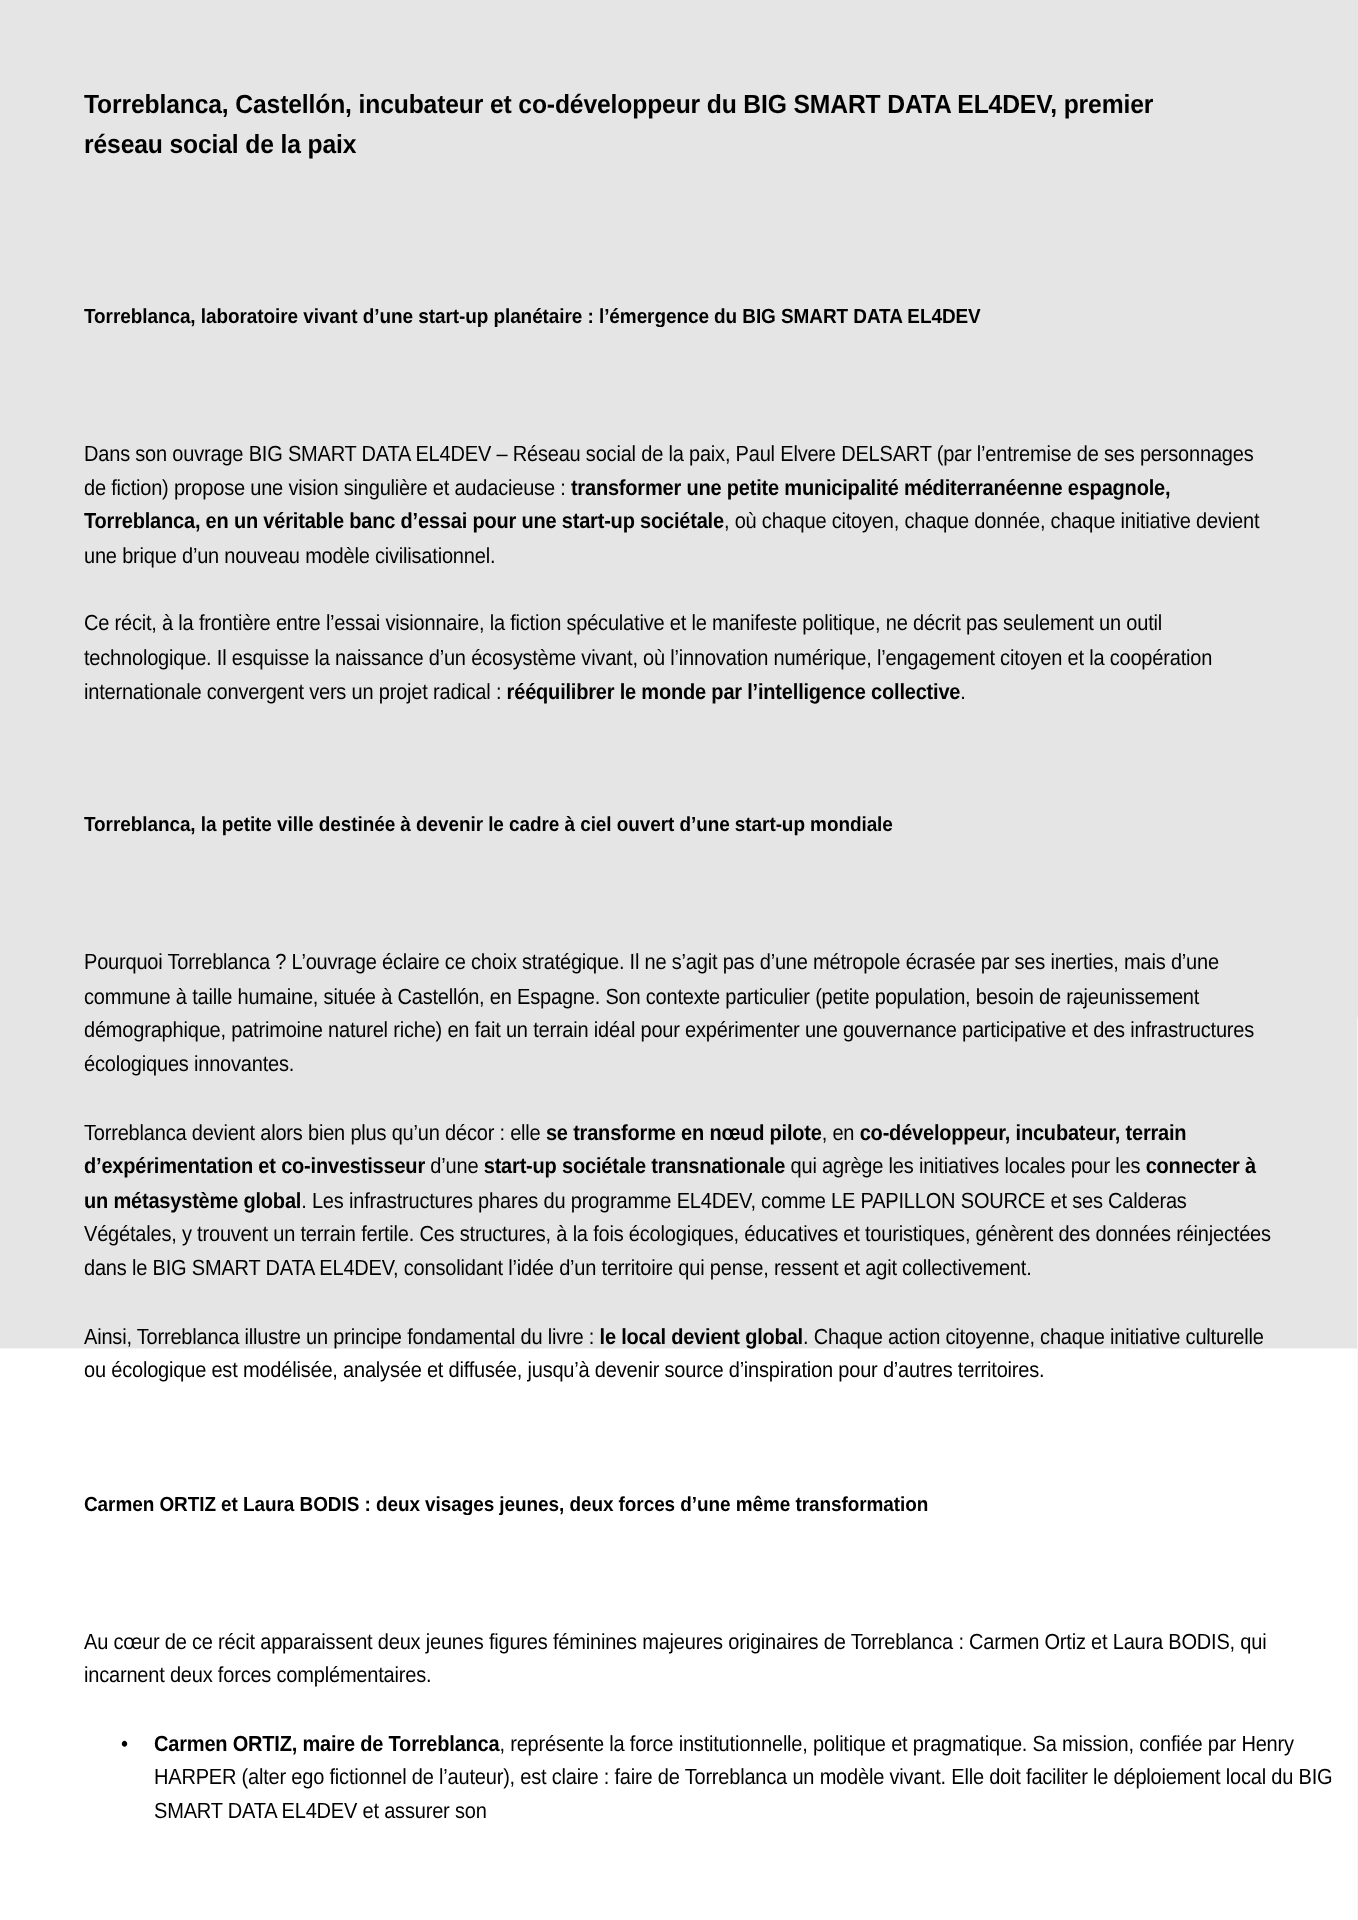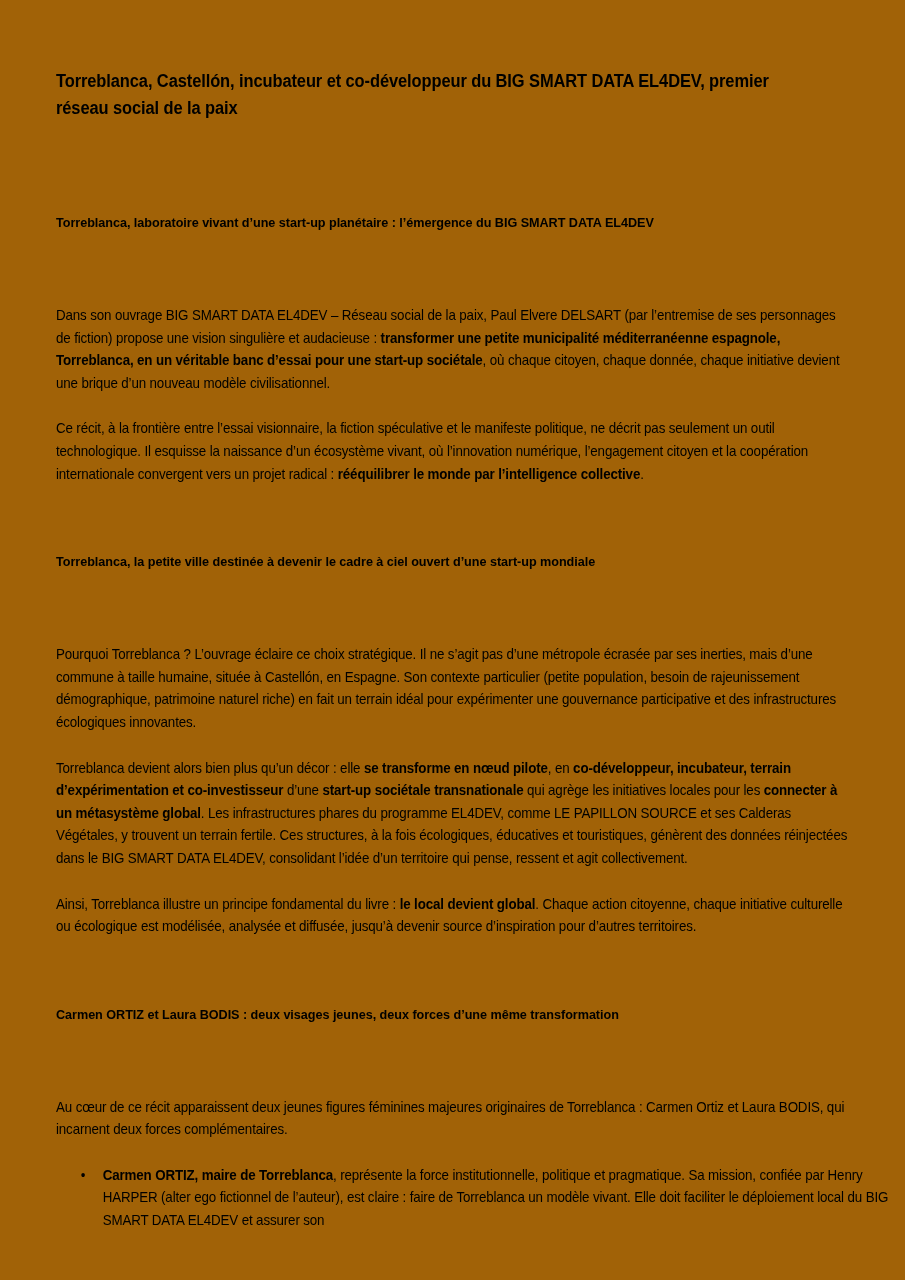--- a/index.html
+++ b/index.html
@@ -11,24 +11,24 @@
     width: 905px;
     height: 1280px;
     overflow: hidden;
     font-family: "Liberation Sans", "DejaVu Sans", sans-serif;
     color: #000000;
     -webkit-font-smoothing: antialiased;
   }
   .page {
     position: relative;
     width: 905px;
-    height: 1280px;
-    background: #a16207;
+    height: 899px;
+    background: #e5e5e5;
     box-sizing: border-box;
-    padding: 12px 56px 0 56px;
+    padding: 0 56px 0 56px;
   }
   .doc-title {
     font-size: 17.5px;
     font-weight: bold;
     line-height: 27px;
     letter-spacing: -0.1px;
     margin: 0;
     padding-top: 56px;
     width: 790px;
     transform: scaleX(0.94);

